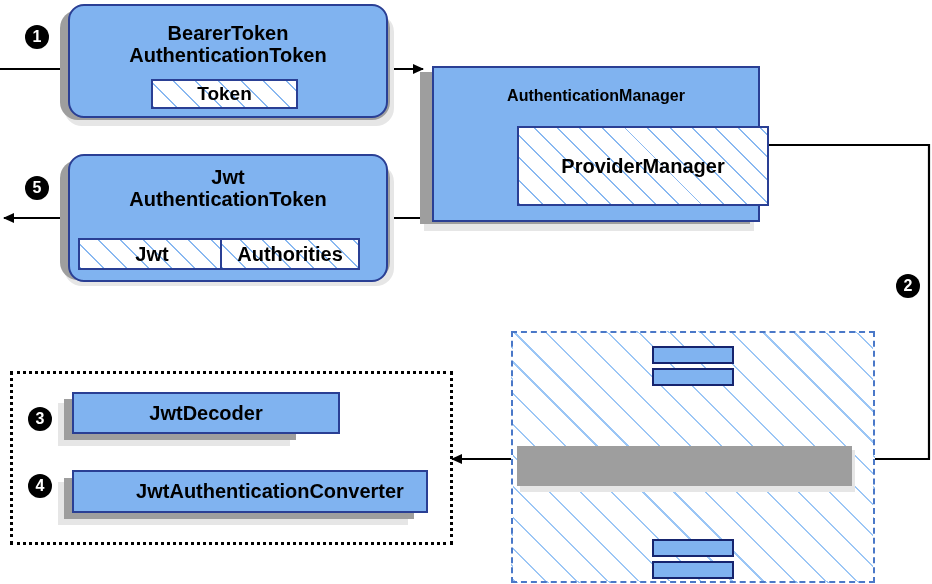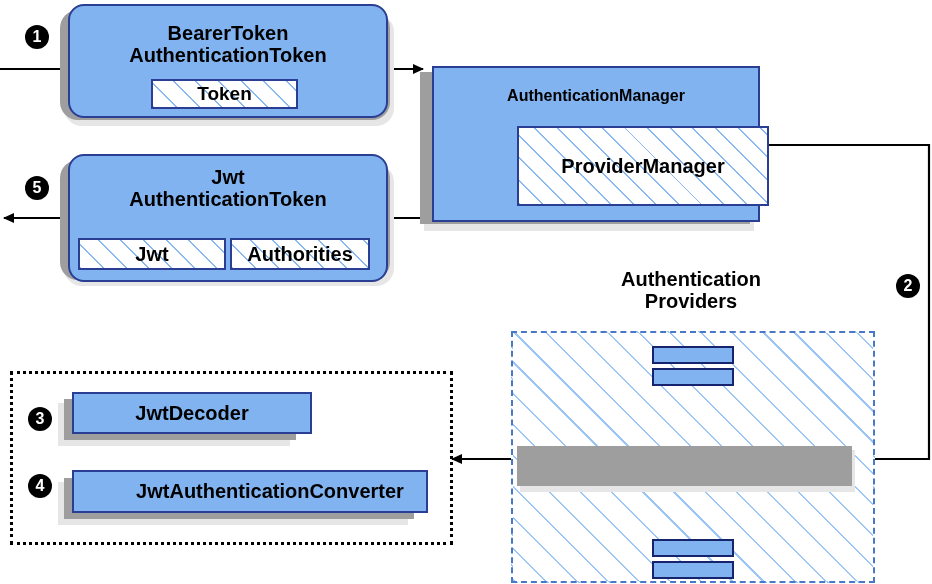--- a/index.html
+++ b/index.html
@@ -180,48 +180,46 @@
   </div>
   <div class="hatch-box" style="left:151px; top:79px; width:147px; height:30px; font-size:19px;">Token</div>
 
   <div class="shadow-light" style="left:64px; top:164px; width:330px; height:122px; border-radius:18px;"></div>
   <div class="shadow-dark" style="left:60px; top:160px; width:330px; height:120px; border-radius:18px;"></div>
   <div class="blue-box rounded" style="left:68px; top:154px; width:320px; height:128px;">
     <div class="box-title" style="margin-top:10px; font-size:20px;">Jwt
 AuthenticationToken</div>
   </div>
   <div class="hatch-box" style="left:78px; top:238px; width:148px; height:32px; font-size:20px;">Jwt</div>
-  <div class="hatch-box" style="left:230px; top:238px; width:140px; height:32px; font-size:20px;">Authorities</div>
+  <div class="hatch-box" style="left:220px; top:238px; width:140px; height:32px; font-size:20px;">Authorities</div>
 
   <div class="shadow-light" style="left:424px; top:76px; width:330px; height:155px;"></div>
   <div class="shadow-dark" style="left:420px; top:72px; width:330px; height:152px;"></div>
   <div class="blue-box" style="left:432px; top:66px; width:328px; height:156px;">
     <div class="box-title" style="margin-top:19px; font-size:16px;">AuthenticationManager</div>
   </div>
   <div class="hatch-box" style="left:469px; top:126px; width:252px; height:80px; font-size:20px;margin-left:48px;">ProviderManager</div>
 
-  <div class="caption" style="left:566px; top:268px; width:250px; font-size:20px;">Authentication
-Providers</div>
 
   <div class="providers-area" style="left:511px; top:331px; width:364px; height:252px;"></div>
 
   <div class="stub-bar" style="left:652px; top:346px; width:82px; height:18px;"></div>
   <div class="stub-bar" style="left:652px; top:368px; width:82px; height:18px;"></div>
 
   <div class="stub-bar" style="left:652px; top:539px; width:82px; height:18px;"></div>
   <div class="stub-bar" style="left:652px; top:561px; width:82px; height:18px;"></div>
 
   <div class="shadow-light" style="left:520px; top:450px; width:335px; height:42px;"></div>
   <div class="shadow-dark" style="left:517px; top:446px; width:335px; height:40px;"></div>
 
   <div class="dotted-area" style="left:10px; top:371px; width:443px; height:174px;"></div>
 
   <div class="shadow-light" style="left:58px; top:403px; width:232px; height:43px;"></div>
   <div class="shadow-dark" style="left:64px; top:399px; width:232px; height:41px;"></div>
-  <div class="blue-box" style="left:72px; top:392px; width:240px; height:42px; justify-content:center;">
+  <div class="blue-box" style="left:72px; top:392px; width:268px; height:42px; justify-content:center;">
     <div class="box-title" style="font-size:20px;">JwtDecoder</div>
   </div>
 
   <div class="shadow-light" style="left:58px; top:482px; width:350px; height:43px;"></div>
   <div class="shadow-dark" style="left:64px; top:478px; width:350px; height:41px;"></div>
   <div class="blue-box" style="left:72px; top:470px; width:356px; height:43px; justify-content:center;">
     <div class="box-title" style="font-size:20px;margin-left:40px;">JwtAuthenticationConverter</div>
   </div>
 
 </div>

